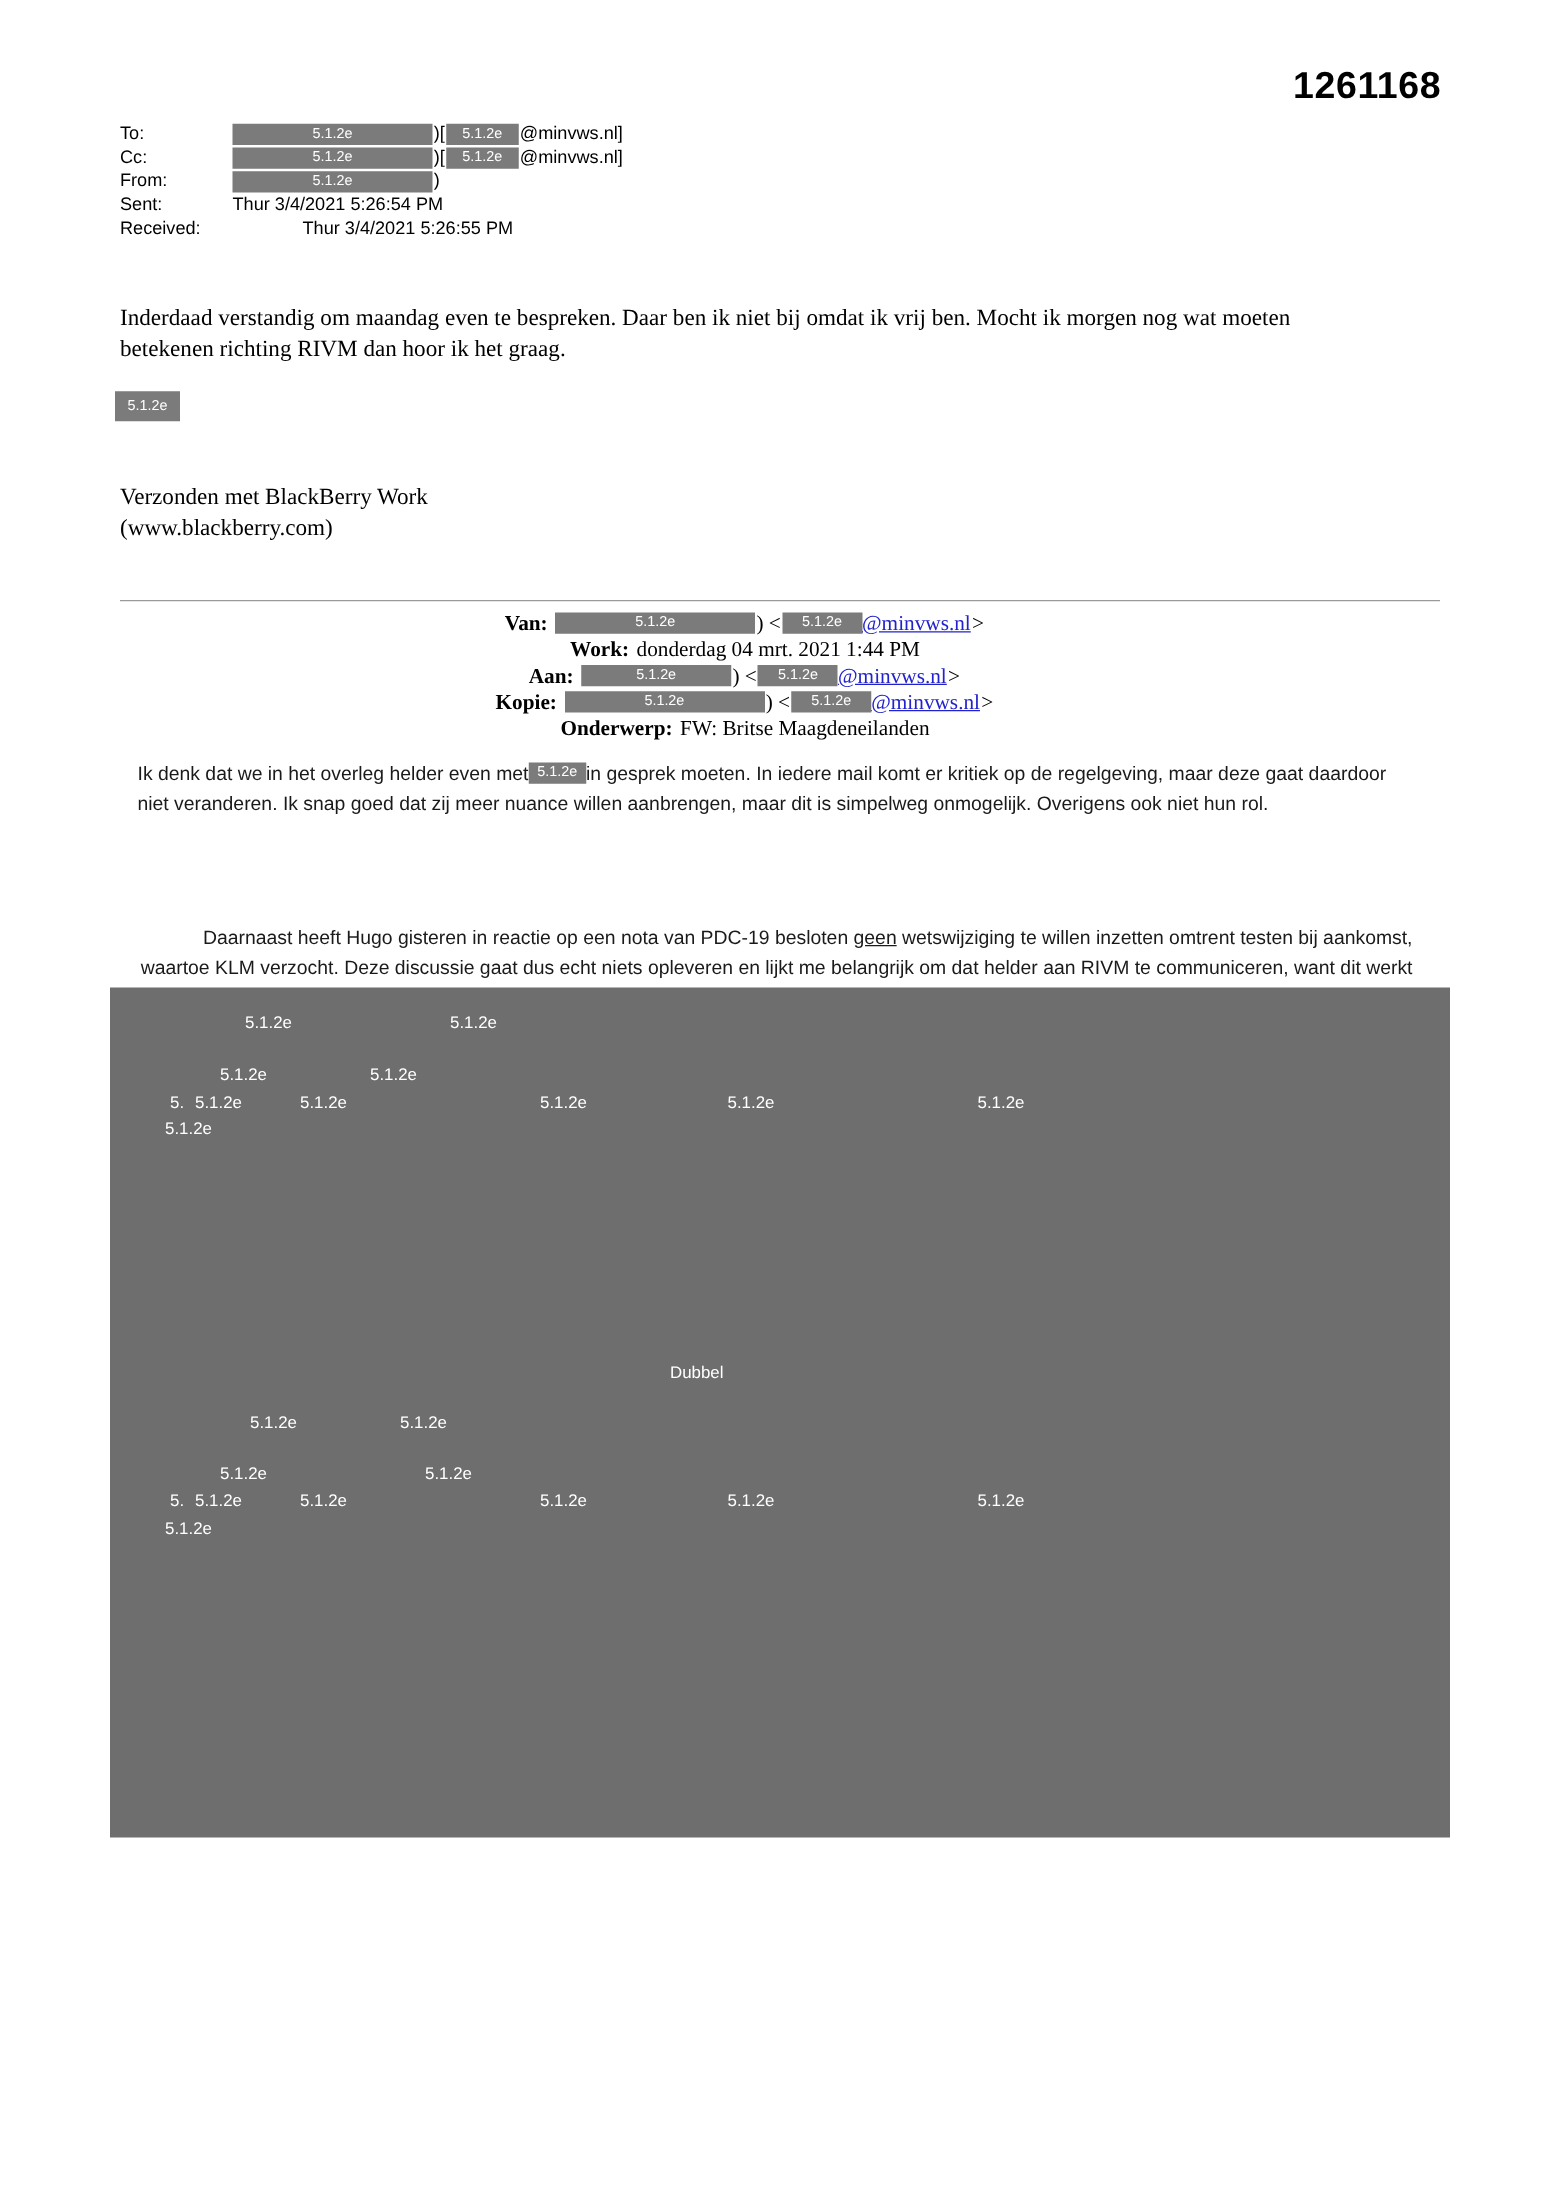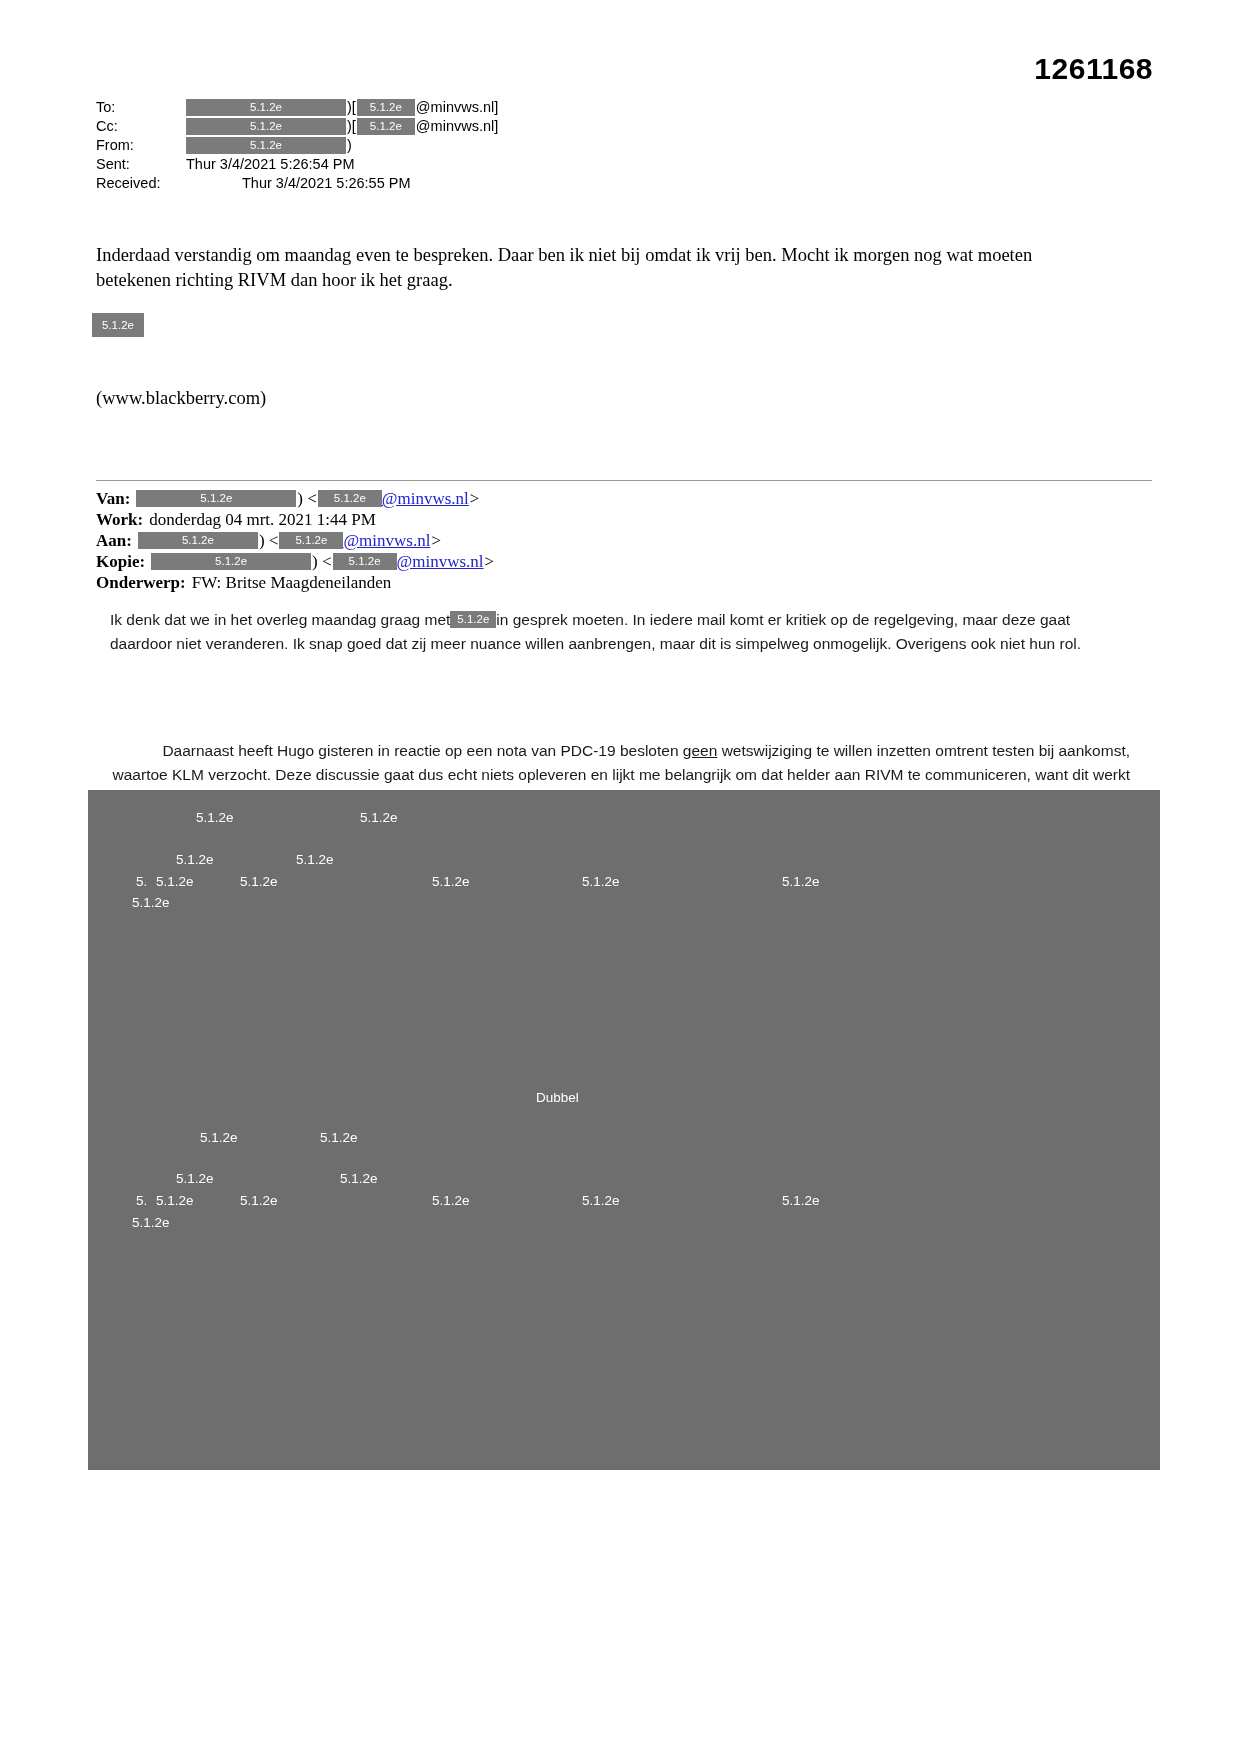--- a/index.html
+++ b/index.html
@@ -116,20 +116,21 @@
     width: 1000px;
     font-family: "Liberation Serif", serif;
     font-size: 17px;
     line-height: 21px;
   }
   .qrow {
     display: flex;
     align-items: center;
     height: 21px;
     white-space: nowrap;
+    justify-content: center;
   }
   .qlabel {
     font-weight: 700;
     flex: 0 0 auto;
     margin-right: 6px;
   }
   .lnk {
     color: #2222cc;
     text-decoration: underline;
   }
@@ -225,20 +226,21 @@
       <span class="hdr-label">Received:</span>
       <span class="hdr-val" style="padding-left:56px">Thur 3/4/2021 5:26:55 PM</span>
     </div>
   </div>
 
   <div class="body-ser" id="p1">Inderdaad verstandig om maandag even te bespreken. Daar ben ik niet bij omdat ik vrij ben. Mocht ik morgen nog wat moeten betekenen richting RIVM dan hoor ik het graag.</div>
 
   <div class="redact-block">5.1.2e</div>
 
   <div class="body-ser" id="sig">
+    <div>Verzonden met BlackBerry Work</div>
     <div>(www.blackberry.com)</div>
   </div>
 
   <div class="rule"></div>
 
   <div class="qhdr">
 
     <div class="qrow">
       <span class="qlabel">Van:</span>
       <span class="redact w160">5.1.2e</span>
@@ -271,21 +273,21 @@
         <span class="plain">&gt;</span>
     </div>
 
     <div class="qrow">
       <span class="qlabel">Onderwerp:</span>
       <span>FW: Britse Maagdeneilanden</span>
     </div>
   </div>
 
   <div class="fwd" id="f1">
-    <span>Ik denk dat we in het overleg maandag graag met</span><span class="inline-redact">5.1.2e</span><span>in gesprek moeten. In iedere mail komt er kritiek op de regelgeving, maar deze gaat daardoor niet veranderen. Ik snap goed dat zij meer nuance willen aanbrengen, maar dit is simpelweg onmogelijk. Overigens ook niet hun rol.</span>
+    <span>Ik denk dat we in het overleg helder even met</span><span class="inline-redact">5.1.2e</span><span>in gesprek moeten. In iedere mail komt er kritiek op de regelgeving, maar deze gaat daardoor niet veranderen. Ik snap goed dat zij meer nuance willen aanbrengen, maar dit is simpelweg onmogelijk. Overigens ook niet hun rol.</span>
   </div>
 
   <div class="fwd" id="f2">
     <span>Daarnaast heeft Hugo gisteren in reactie op een nota van PDC-19 besloten</span>
     <span class="ul">geen</span>
     <span>wetswijziging te willen inzetten omtrent testen bij aankomst, waartoe KLM verzocht. Deze discussie gaat dus echt niets opleveren en lijkt me belangrijk om dat helder aan RIVM te communiceren, want dit werkt niet zo.</span>
   </div>
 
   <div class="grey-block">
 

